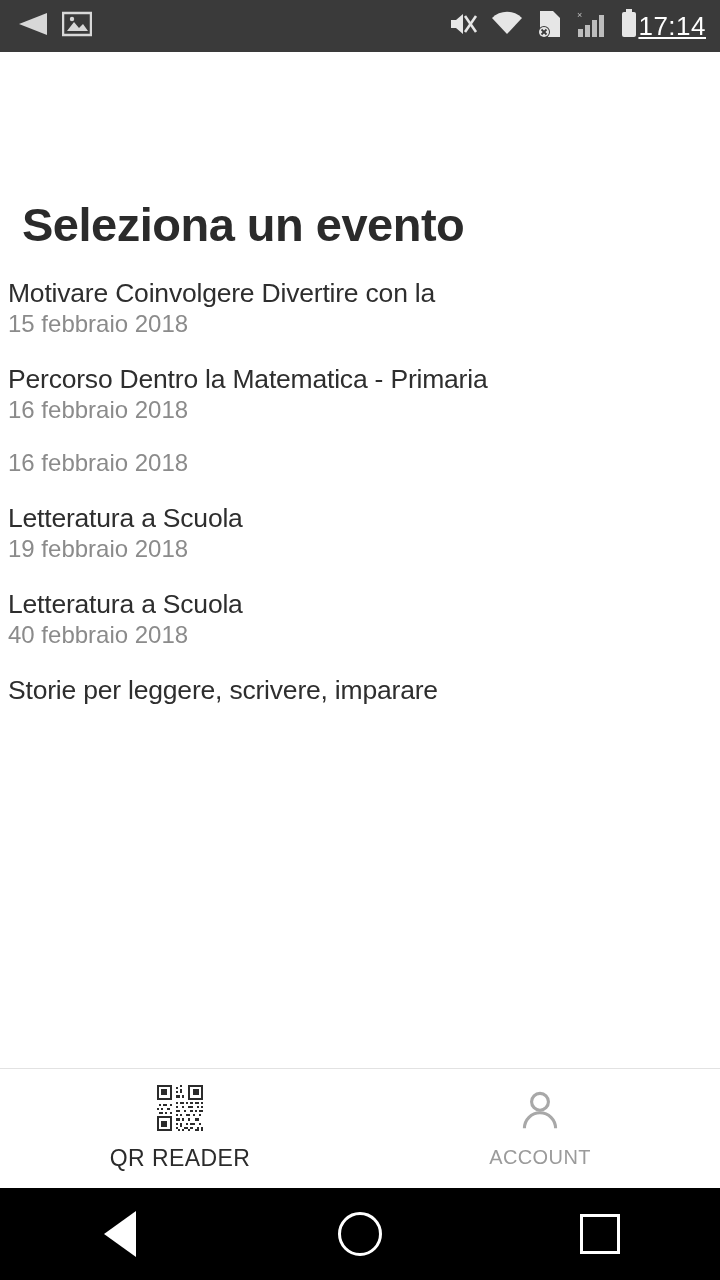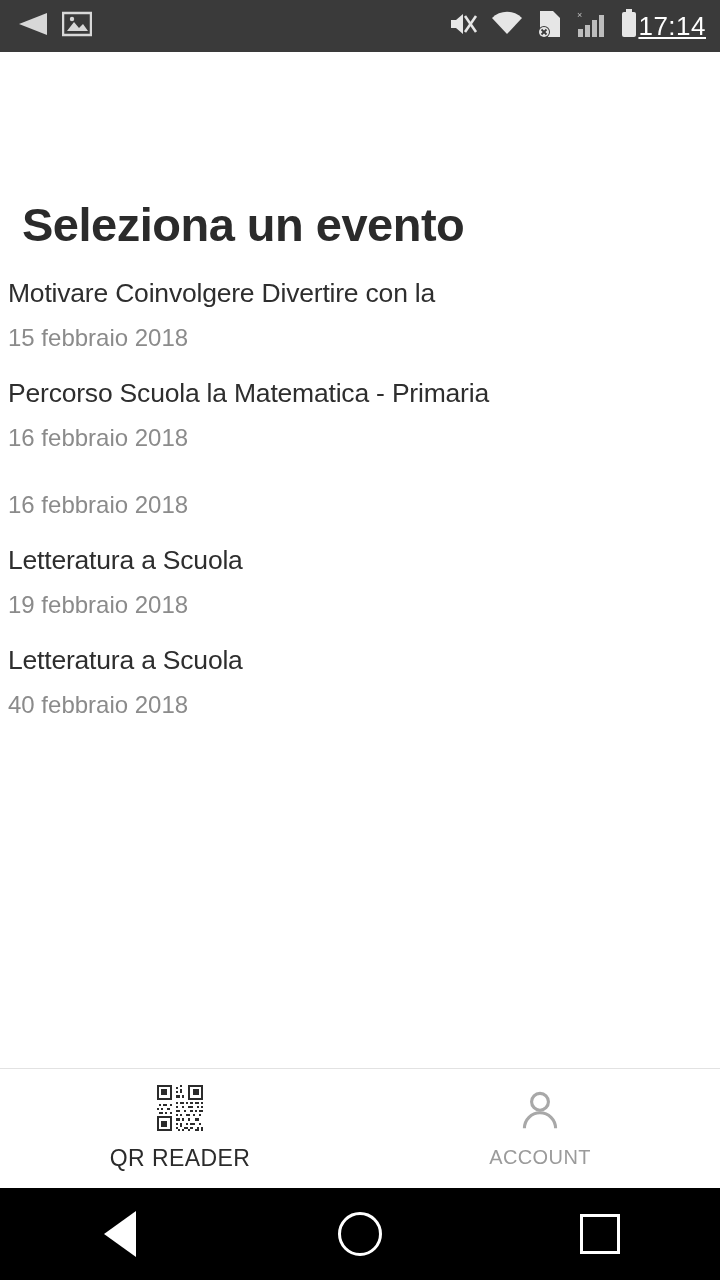--- a/index.html
+++ b/index.html
@@ -70,21 +70,20 @@
   .event-name {
     font-size: 26.5px;
     font-weight: normal;
     color: #2e2e2e;
     line-height: 1.25;
     letter-spacing: -0.2px;
   }
   .event-date {
     font-size: 24px;
     color: #8b8b8b;
-    margin-top: 14px;
     line-height: 1.2;
   }
 
   
   .tabbar {
     flex: none;
     height: 120px;
     border-top: 1px solid #e2e2e2;
     background: #ffffff;
     display: flex;
@@ -215,38 +214,41 @@
     <div class="page-title">Seleziona un evento</div>
 
     <div class="event-list">
 
       <div class="event-item">
         <div class="event-name">Motivare Coinvolgere Divertire con la</div>
         <div class="event-date">15 febbraio 2018</div>
       </div>
 
       <div class="event-item">
-        <div class="event-name">Percorso Scuola la Matematica - Primaria</div>
+        <div class="event-name">Percorso Dentro la Matematica - Primaria</div>
         <div class="event-date">16 febbraio 2018</div>
       </div>
 
       <div class="event-item">
         <div class="event-date">16 febbraio 2018</div>
       </div>
 
       <div class="event-item">
         <div class="event-name">Letteratura a Scuola</div>
         <div class="event-date">19 febbraio 2018</div>
       </div>
 
       <div class="event-item">
         <div class="event-name">Letteratura a Scuola</div>
         <div class="event-date">40 febbraio 2018</div>
       </div>
 
+      <div class="event-item">
+        <div class="event-name">Storie per leggere, scrivere, imparare</div>
+      </div>
 
     </div>
   </div>
 
   <div class="tabbar">
     <div class="tab active">
       <span class="qr">
         <svg class="qr" viewBox="0 0 22 22" shape-rendering="crispEdges">
           <rect width="22" height="22" fill="#ffffff"></rect>
           <g fill="#2b2b2b">

